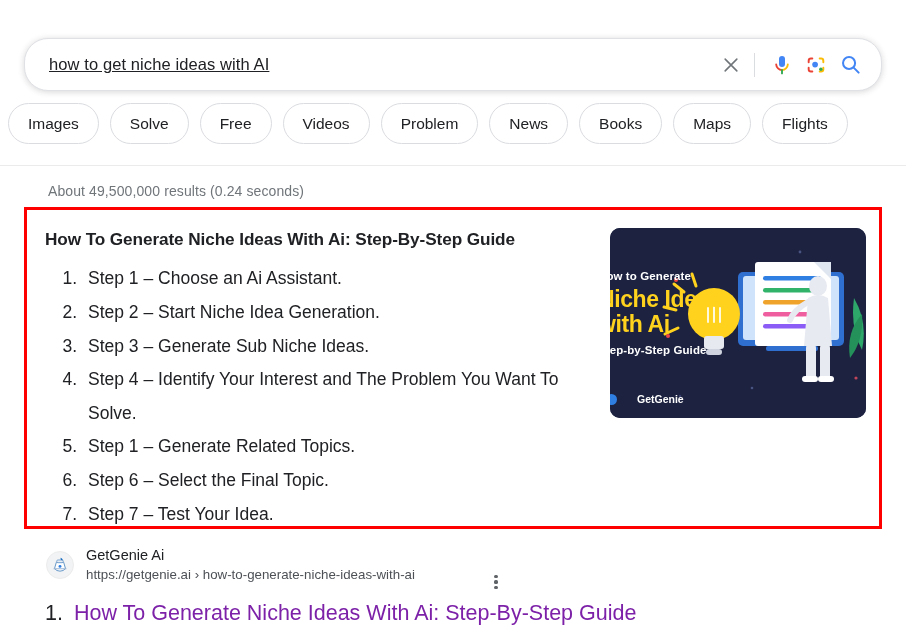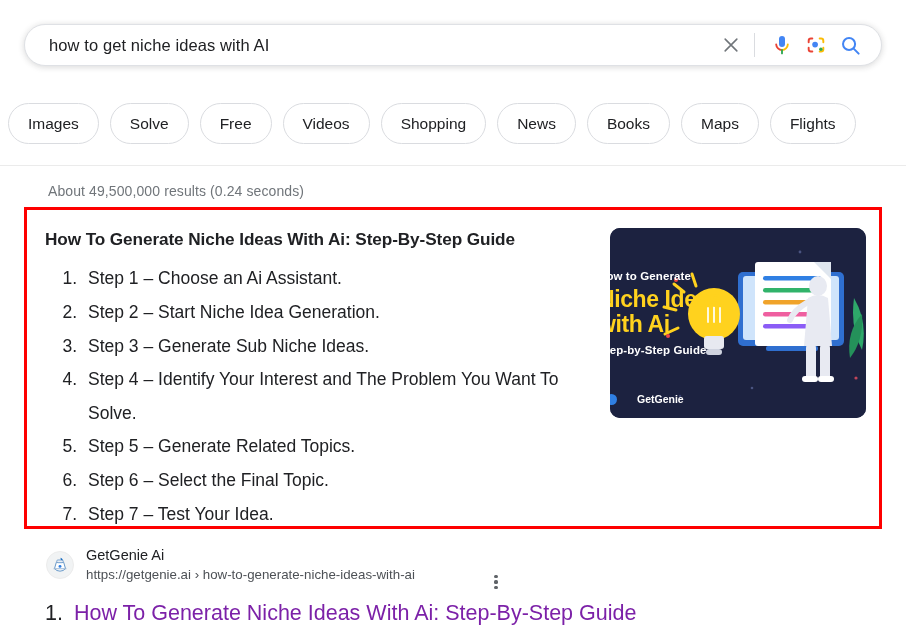--- a/index.html
+++ b/index.html
@@ -10,22 +10,22 @@
     background: #ffffff;
     font-family: "Liberation Sans", sans-serif;
     color: #202124;
     overflow: hidden;
     position: relative;
   }
 
   
   .searchbar-wrap {
     position: absolute;
-    left: 24px; top: 24px;
-    width: 858px; height: 42px;
+    left: 24px; top: 38px;
+    width: 858px; height: 53px; text-decoration: underline;
   }
   .searchbar {
     width: 100%; height: 100%;
     border: 1px solid #dfe1e5;
     border-radius: 24px;
     background: #fff;
     box-shadow: 0 1px 6px rgba(32,33,36,.18);
     display: flex;
     align-items: center;
     padding: 0 14px 0 24px;
@@ -272,21 +272,21 @@
   <div class="chip">
       <span>Solve</span>
     </div>
   <div class="chip">
       <span>Free</span>
     </div>
   <div class="chip">
       <span>Videos</span>
     </div>
   <div class="chip">
-      <span>Shopping</span>
+      <span>Problem</span>
     </div>
   <div class="chip">
       <span>News</span>
     </div>
   <div class="chip">
       <span>Books</span>
     </div>
   <div class="chip">
       <span>Maps</span>
     </div>
@@ -301,21 +301,21 @@
 
 <div class="redbox" style="border-color: rgb(254, 0, 0);"></div>
 
 <div class="snippet">
   <div class="snippet-title">How To Generate Niche Ideas With Ai: Step-By-Step Guide</div>
   <ol class="snippet-list">
     <li>Step 1 – Choose an Ai Assistant.</li>
     <li>Step 2 – Start Niche Idea Generation.</li>
     <li>Step 3 – Generate Sub Niche Ideas.</li>
     <li>Step 4 – Identify Your Interest and The Problem You Want To Solve.</li>
-    <li>Step 5 – Generate Related Topics.</li>
+    <li>Step 1 – Generate Related Topics.</li>
     <li>Step 6 – Select the Final Topic.</li>
     <li>Step 7 – Test Your Idea.</li>
   </ol>
 </div>
 
 <div class="thumb" style="background: rgb(28, 34, 64);">
   <svg class="thumb-inner" viewBox="0 0 256 190" preserveAspectRatio="none">
     <rect x="0" y="0" width="256" height="190" fill="#1c2240"></rect>
 
     <circle cx="190" cy="24" r="1.4" fill="#4a5480"></circle>

